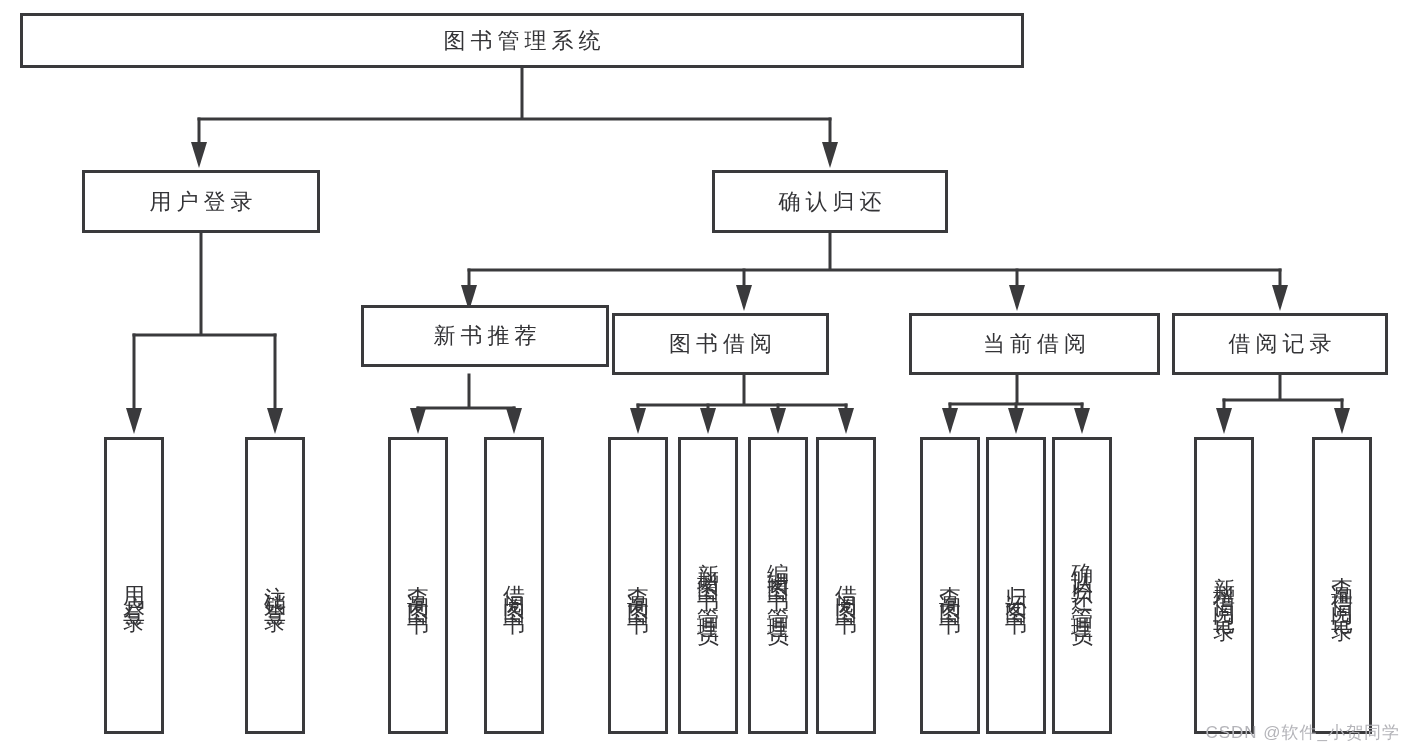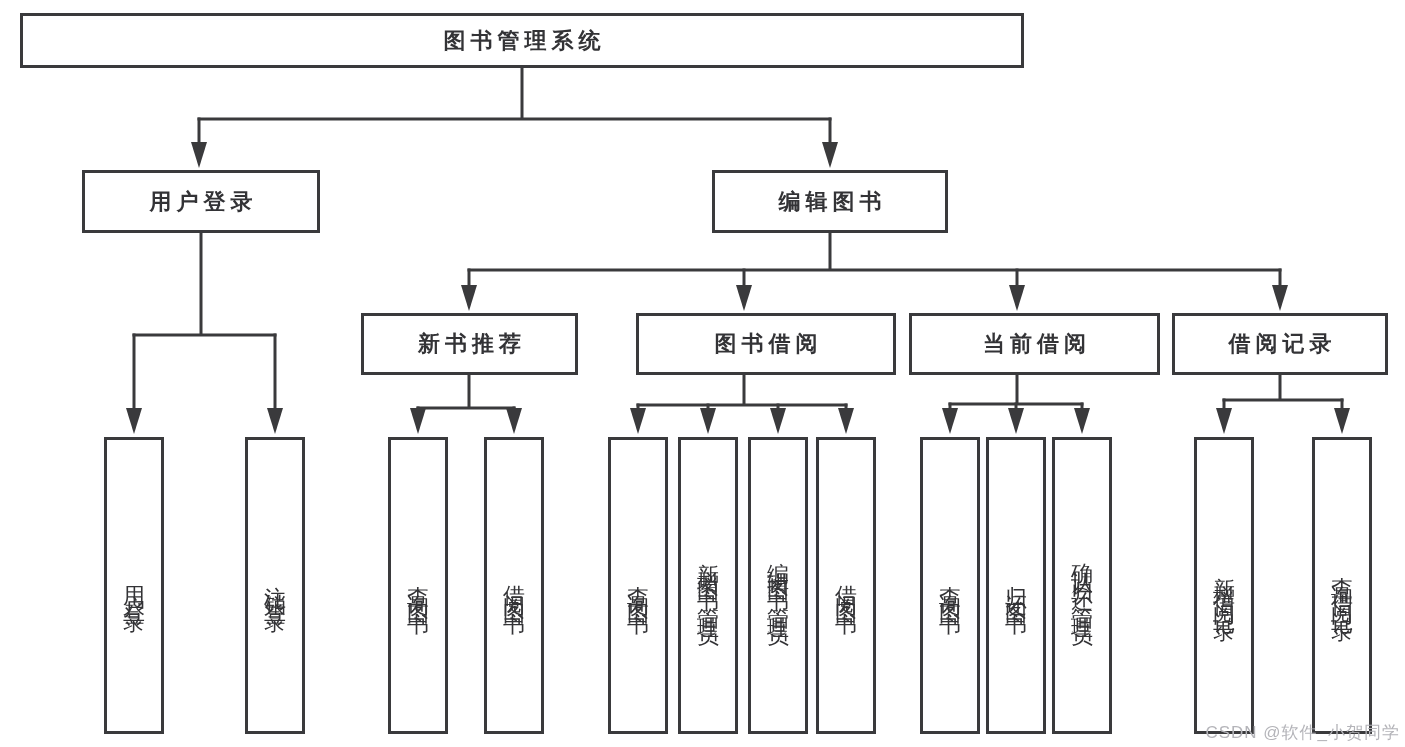--- a/index.html
+++ b/index.html
@@ -6,21 +6,21 @@
   .canvas{
     position:relative;width:1405px;height:747px;background:#ffffff;
     font-family:"Liberation Sans",sans-serif;overflow:hidden;
   }
   .wires{position:absolute;left:0;top:0;width:1405px;height:747px;}
   .box{
     position:absolute;background:#ffffff;border:3px solid #3a3a3c;
     box-sizing:border-box;display:flex;align-items:center;justify-content:center;
     color:#333336;
   }
-  .hlabel{font-size:22px;letter-spacing:5px;text-indent:5px;white-space:nowrap;font-weight:bold;}
+  .hlabel{font-size:22px;letter-spacing:5px;text-indent:5px;white-space:nowrap;}
   .vlabel{
     writing-mode:vertical-rl;text-orientation:mixed;
     font-size:22px;letter-spacing:9px;line-height:1;white-space:nowrap;
   }
   .watermark{
     position:absolute;right:5px;bottom:3px;font-size:17px;color:#b4b4b9;
     letter-spacing:1px;z-index:5;
   }
 </style>
 </head>
@@ -98,27 +98,27 @@
   </svg>
 
   <div class="box" style="left:20px;top:13px;width:1004px;height:55px">
     <span class="hlabel">图书管理系统</span>
   </div>
 
   <div class="box" style="left:82px;top:170px;width:238px;height:63px">
     <span class="hlabel">用户登录</span>
   </div>
   <div class="box" style="left:712px;top:170px;width:236px;height:63px">
-    <span class="hlabel">编辑图书</span>
+    <span class="hlabel">确认归还</span>
   </div>
 
-  <div class="box" style="left:361px;top:313px;width:217px;height:62px">
+  <div class="box" style="left:361px;top:305px;width:248px;height:62px">
     <span class="hlabel">新书推荐</span>
   </div>
-  <div class="box" style="left:636px;top:313px;width:260px;height:62px">
+  <div class="box" style="left:612px;top:313px;width:217px;height:62px">
     <span class="hlabel">图书借阅</span>
   </div>
   <div class="box" style="left:909px;top:313px;width:251px;height:62px">
     <span class="hlabel">当前借阅</span>
   </div>
   <div class="box" style="left:1172px;top:313px;width:216px;height:62px">
     <span class="hlabel">借阅记录</span>
   </div>
 
   <div class="box leaf" style="left:104px;top:437px;width:60px;height:297px">

